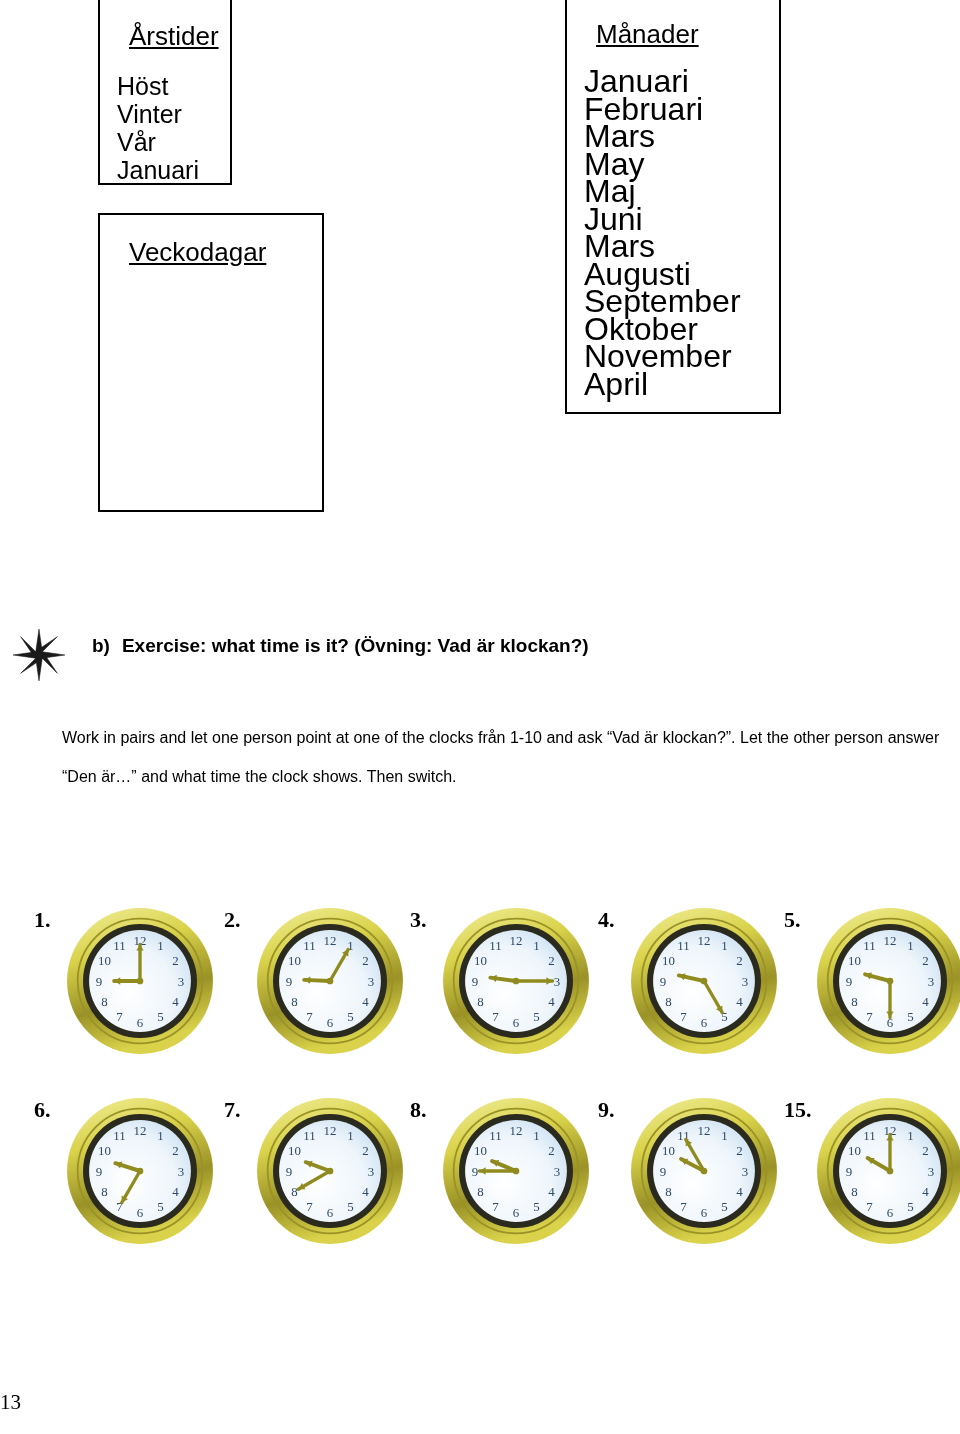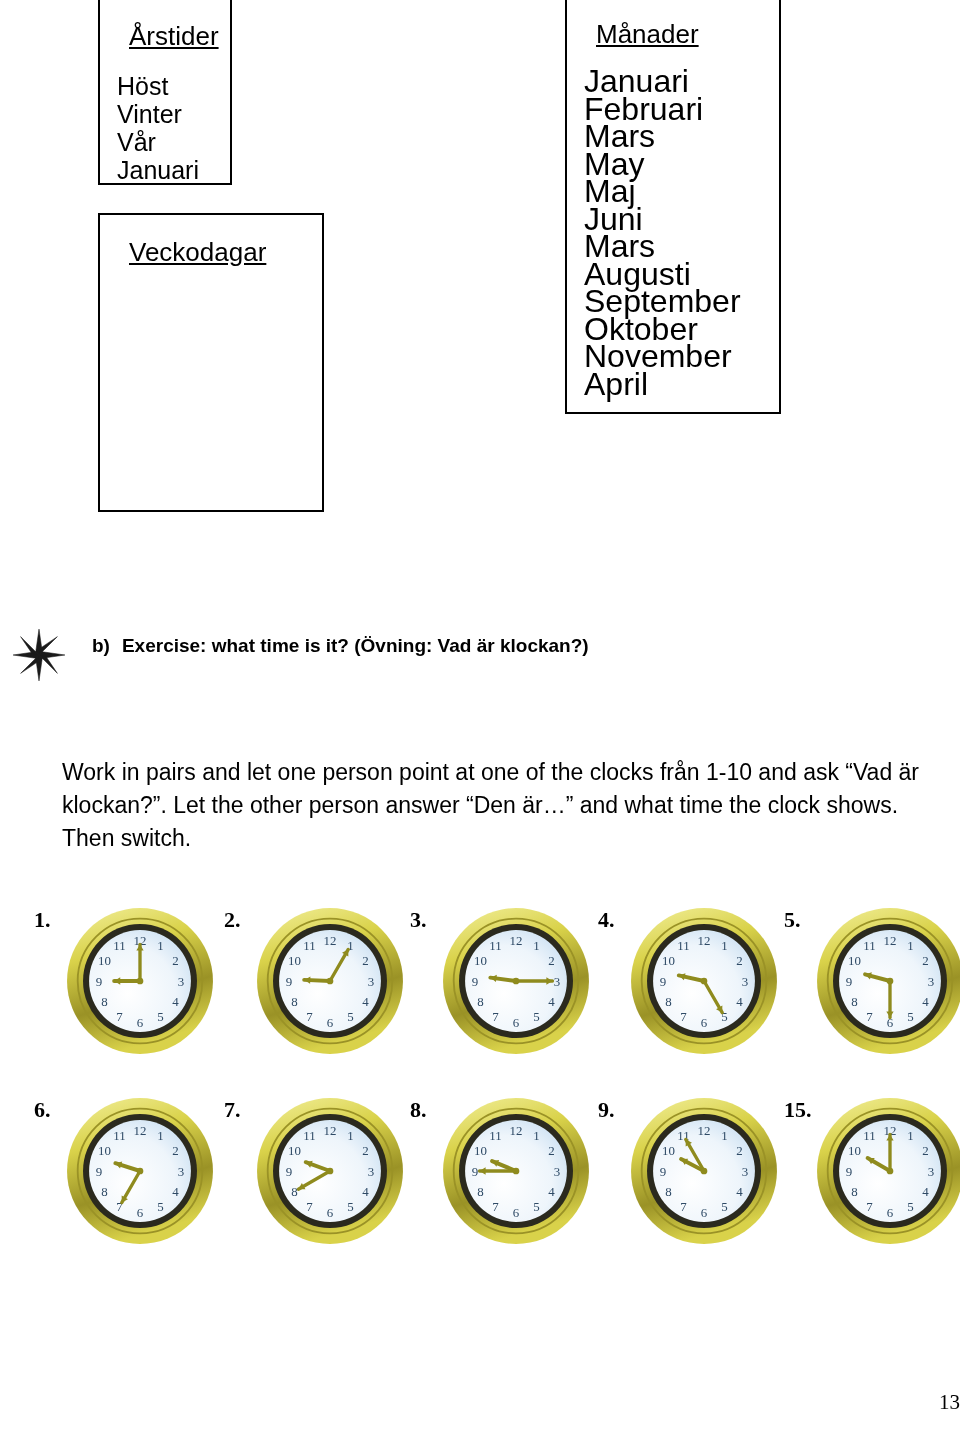--- a/index.html
+++ b/index.html
@@ -70,24 +70,24 @@
     width: 700px;
     font-size: 19px;
     font-weight: bold;
     white-space: nowrap;
   }
   #exercise-heading .marker { margin-right: 12px; }
 
   #exercise-body {
     position: absolute;
     left: 62px;
-    top: 756px;
+    top: 718px;
     width: 888px;
-    font-size: 23px;
-    line-height: 33px;
+    font-size: 16px;
+    line-height: 39px;
   }
 
   
   .clock-row {
     position: absolute;
     left: 0;
     width: 960px;
     height: 180px;
   }
   #clock-row-1 { top: 893px; }
@@ -115,21 +115,21 @@
     height: 152px;
   }
   .clock-svg { display: block; width: 152px; height: 152px; }
 
   
   #page-number {
     position: absolute;
     left: 0;
     top: 1390px;
     width: 960px;
-    text-align: right;
+    text-align: left;
     font-size: 21px;
     font-family: "Liberation Serif", serif;
   }
 </style>
 </head>
 <body>
 
 <div class="vocab-box" id="box-seasons">
   <div class="inner">
     <div class="vocab-heading">Årstider</div>

